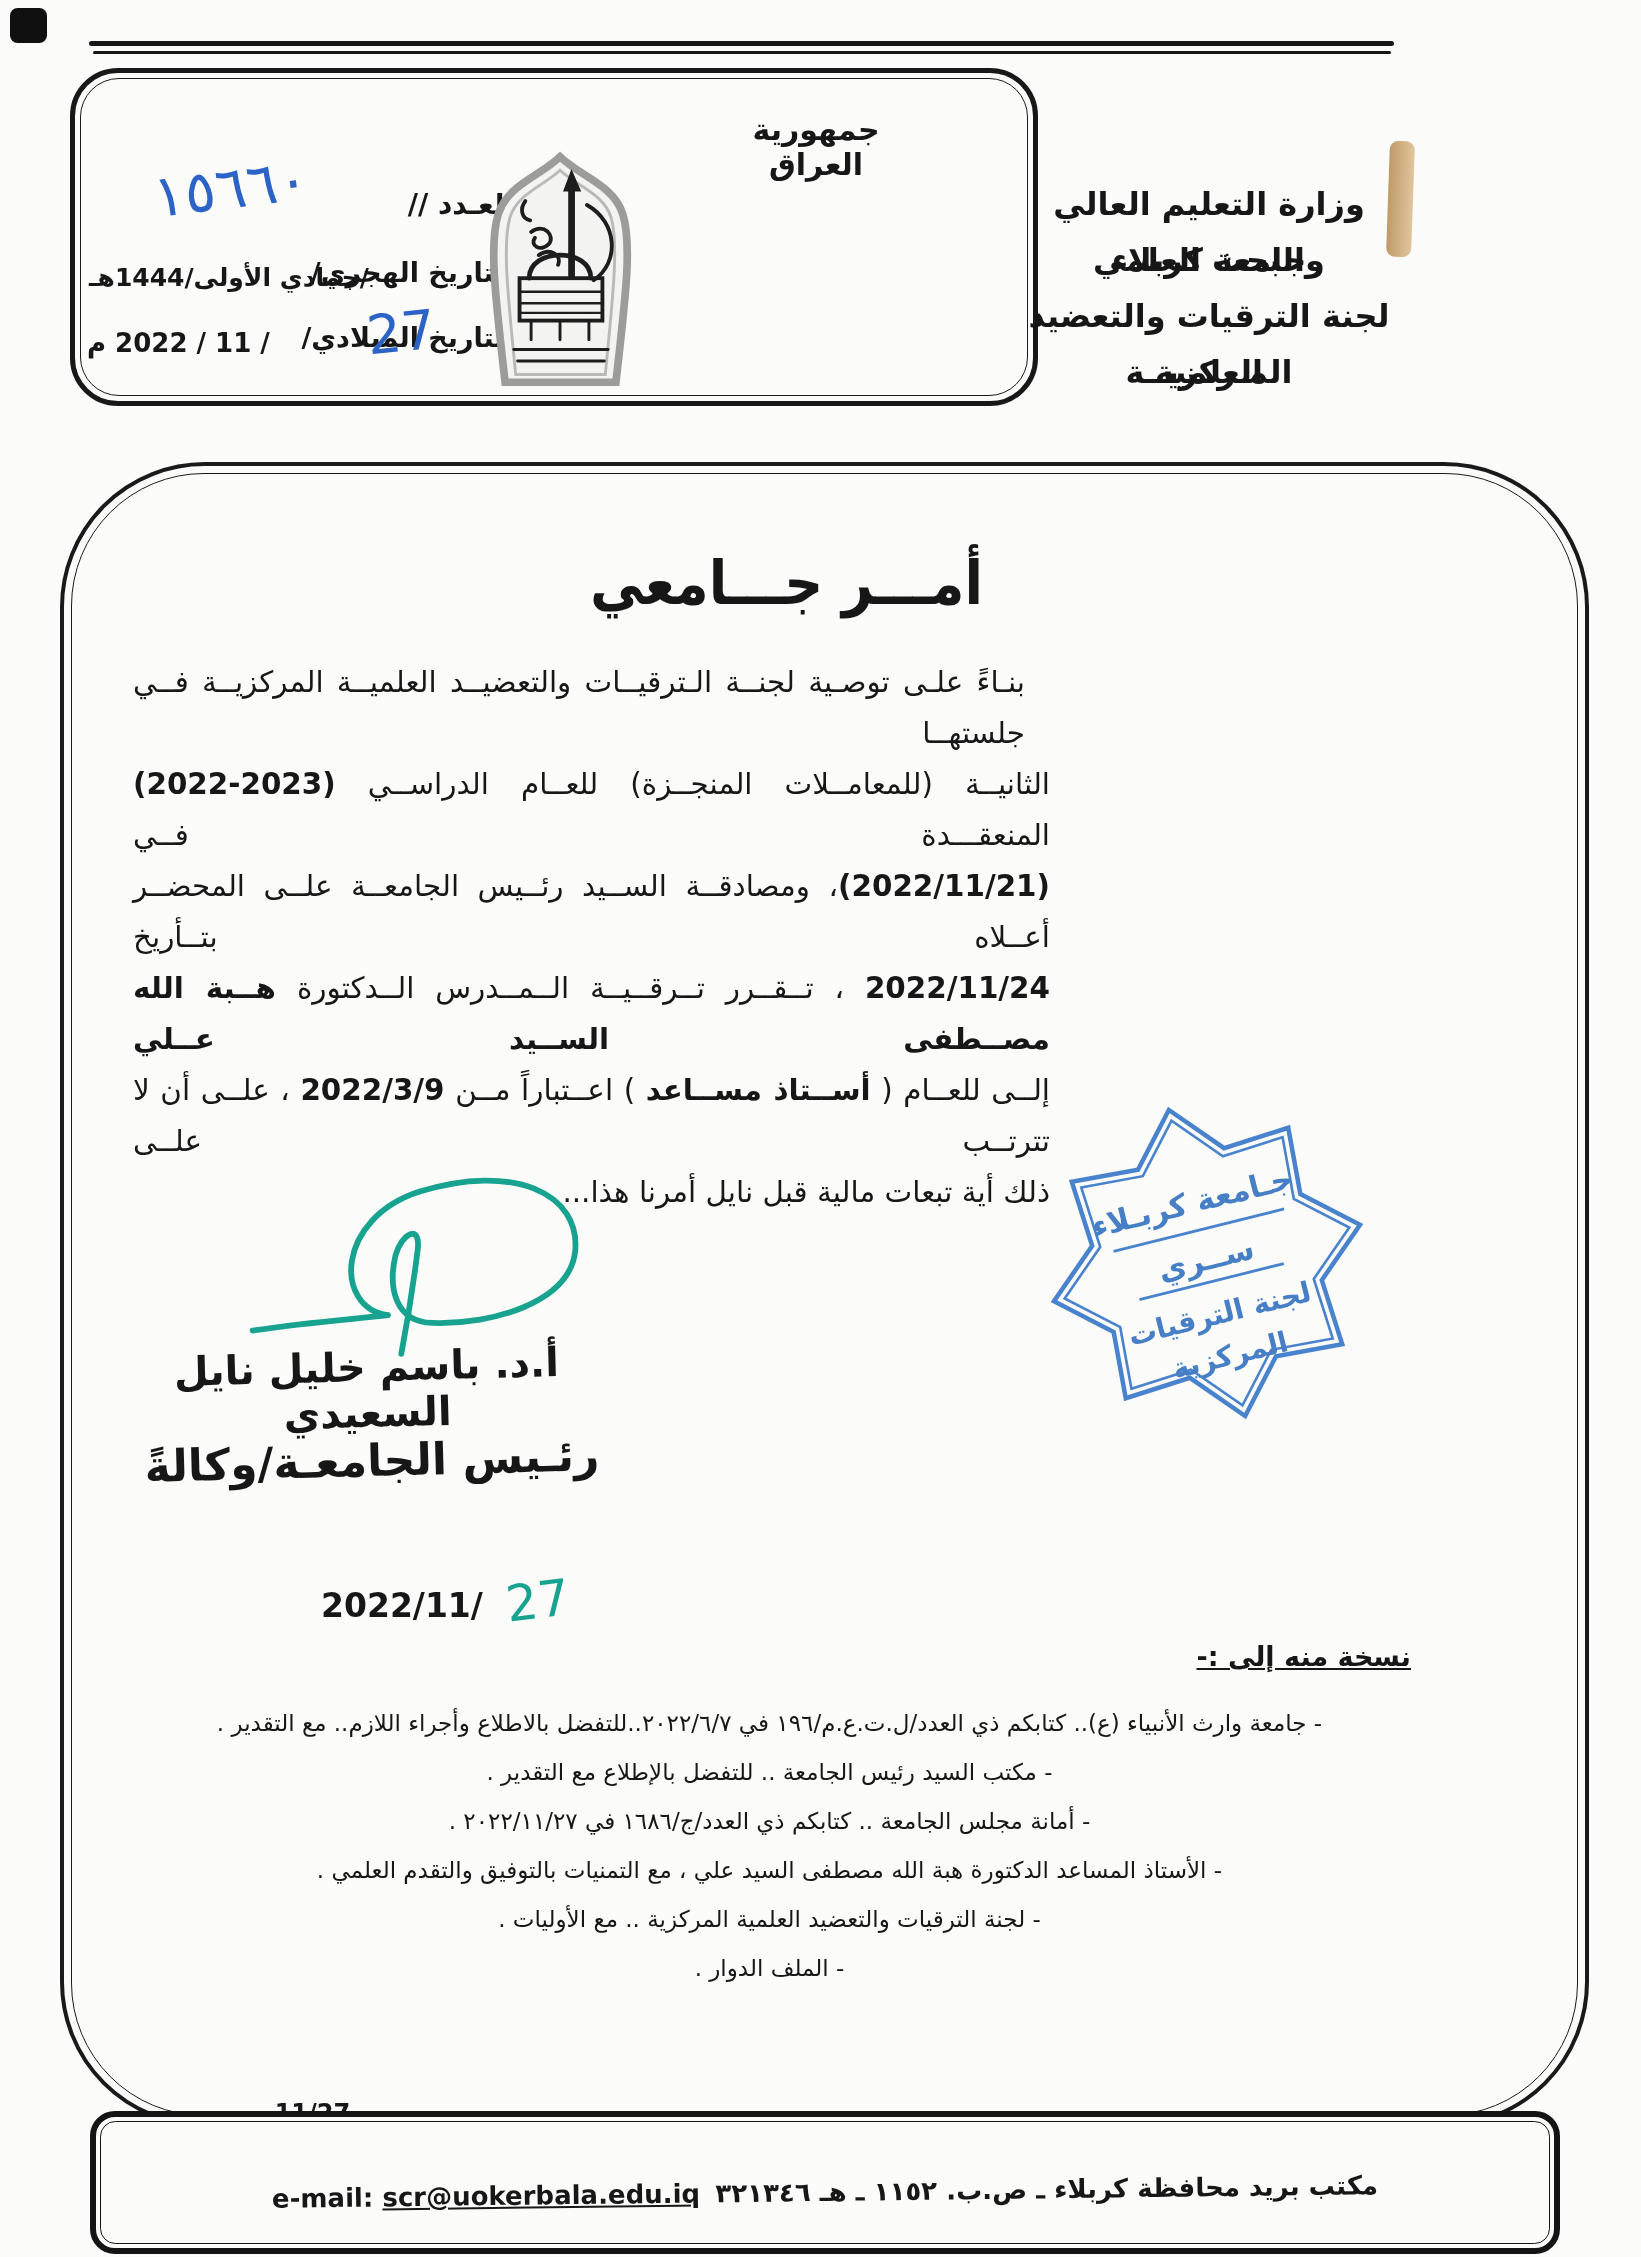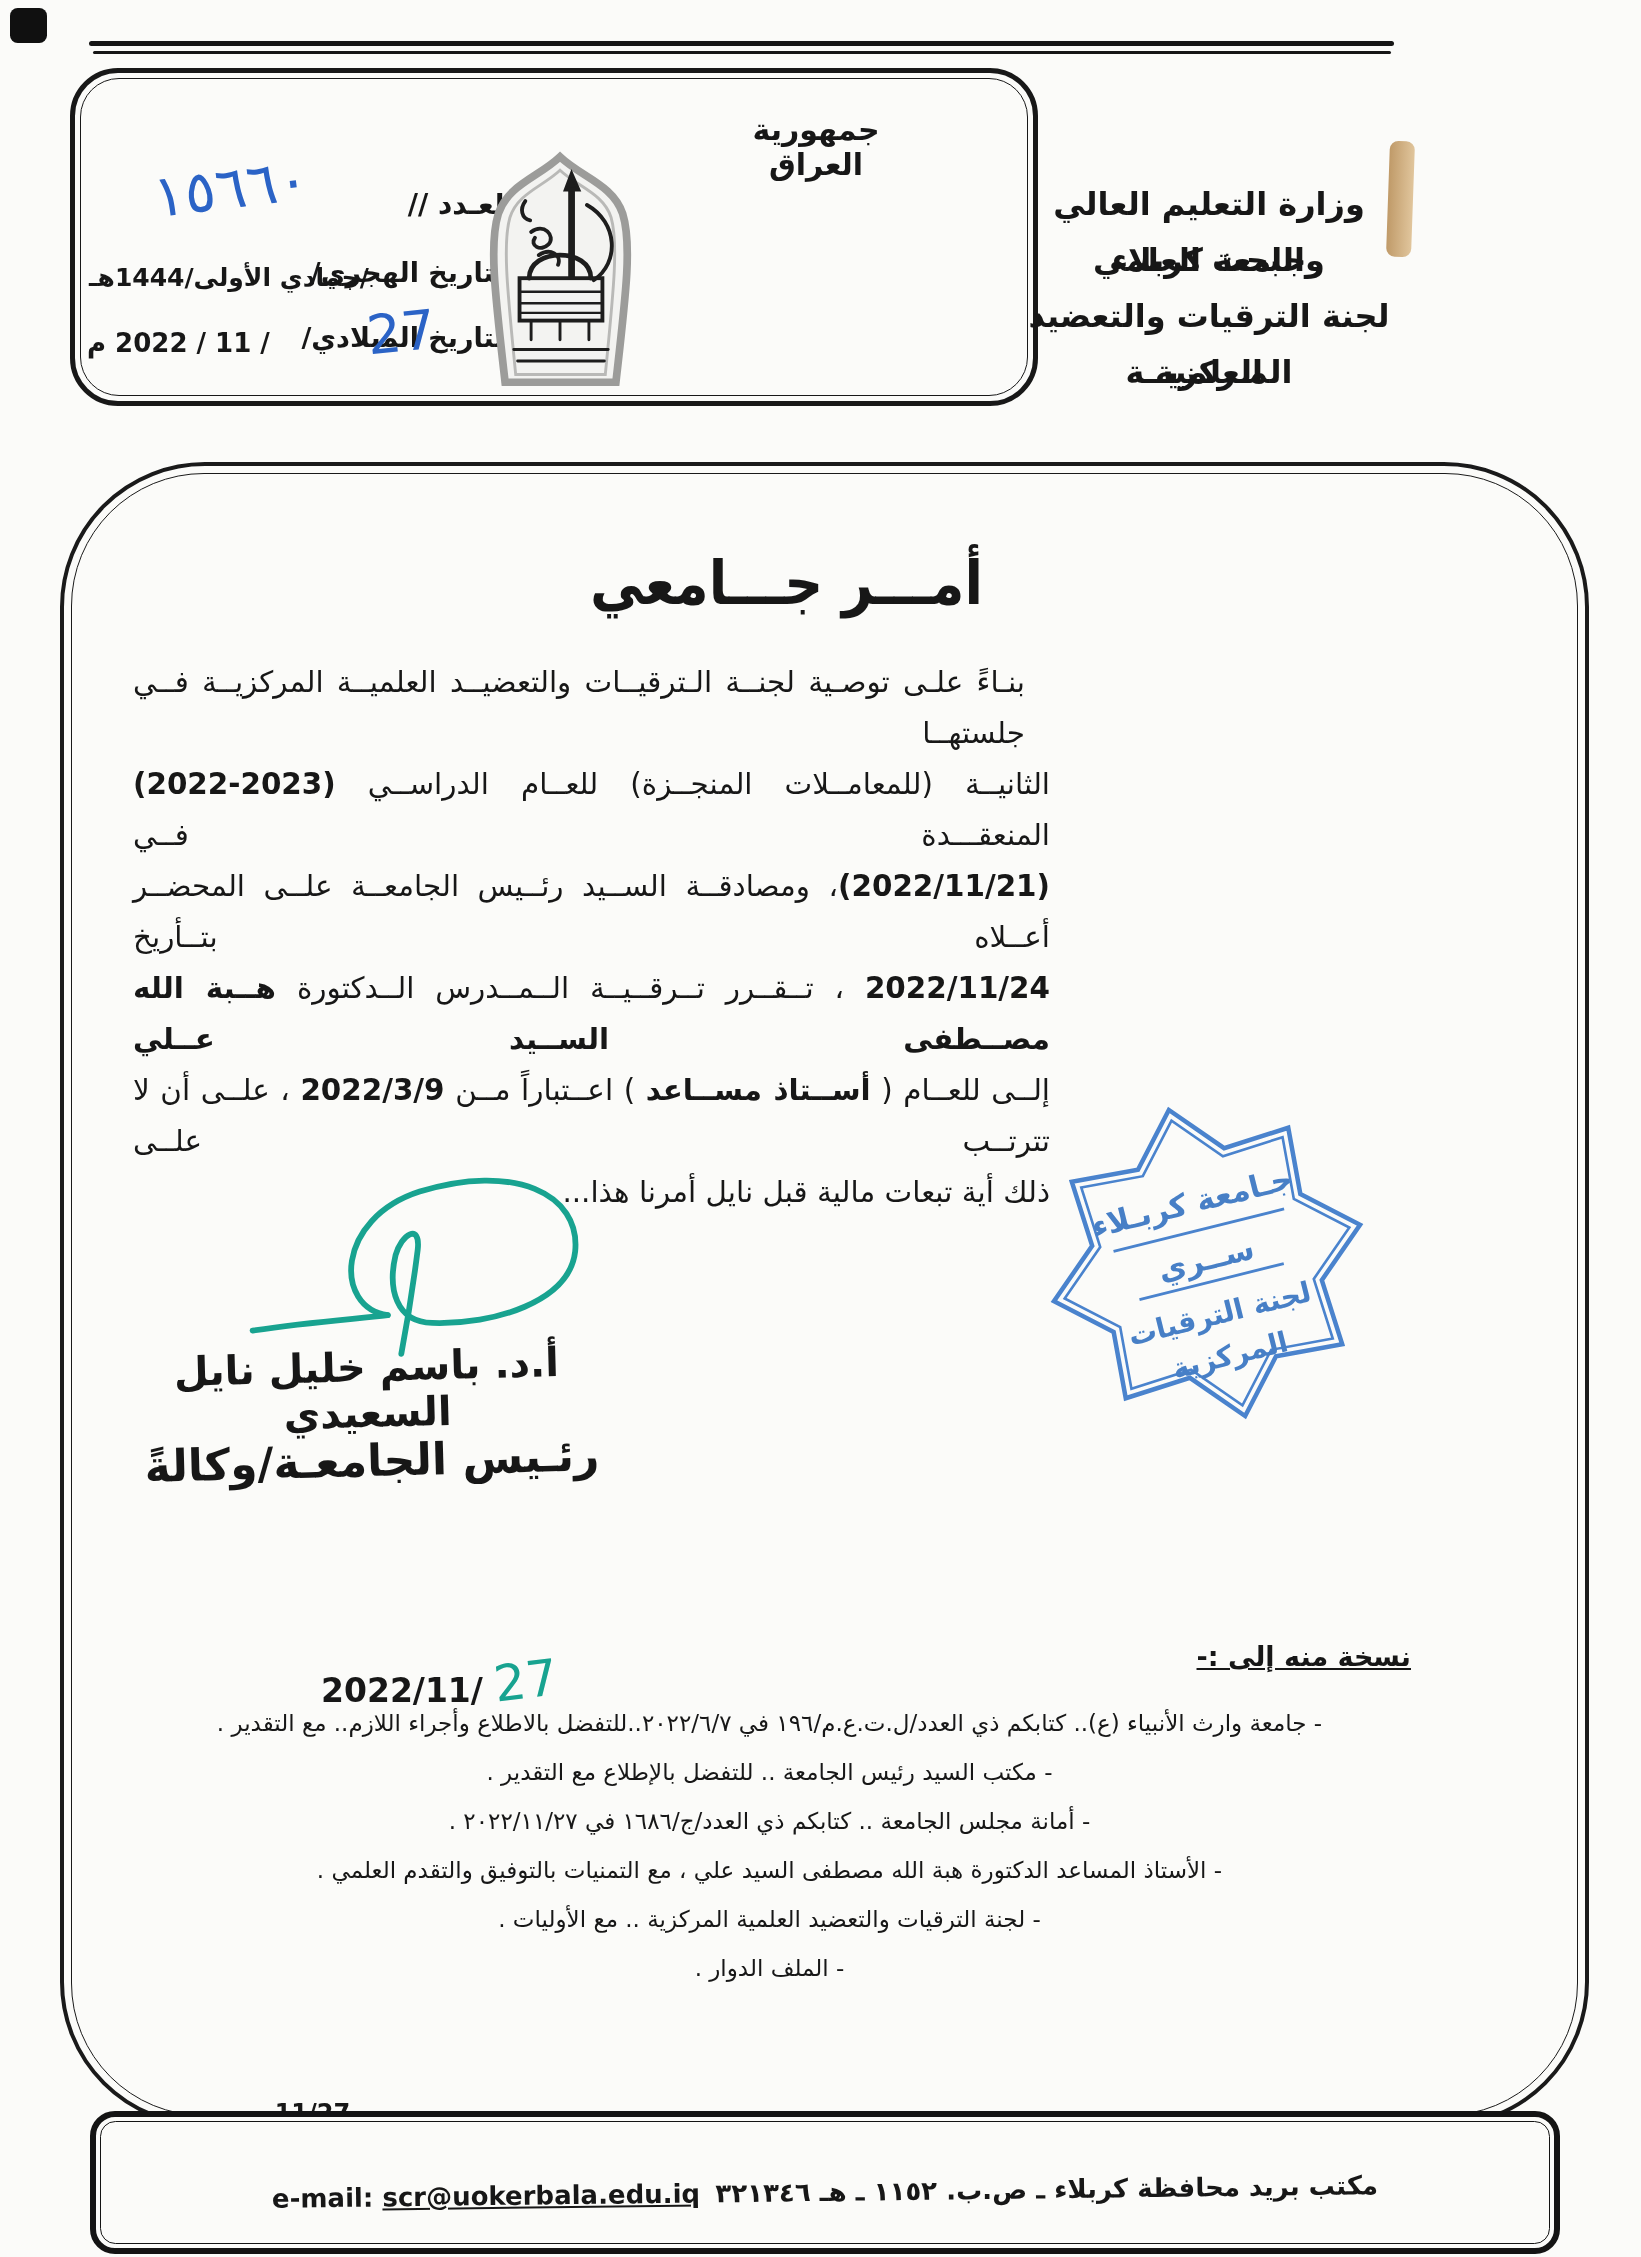--- a/index.html
+++ b/index.html
@@ -46,21 +46,21 @@
 
   .para{left:133px;top:657px;width:917px;font-size:29.4px;direction:rtl;}
   .bodyline{line-height:51px;text-align:justify;text-align-last:justify;white-space:normal;}
   .bodyline:first-child{padding-right:25px;}
   .bodyline:last-child{text-align-last:right;}
 
   
   .sig-svg{left:241px;top:1151px;}
   .sig-name{left:121px;top:1344px;width:492px;text-align:center;font-size:40px;font-weight:700;transform:rotate(-1.5deg);}
   .sig-role{left:133px;top:1435px;width:478px;text-align:center;font-size:44px;font-weight:700;transform:rotate(-1.5deg);}
-  .sig-date{left:321px;top:1652px;display:flex;align-items:flex-end;gap:11px;direction:ltr;}
+  .sig-date{left:321px;top:1572px;display:flex;align-items:flex-start;gap:23px;direction:ltr;}
   .sig-date .printed{font-size:33px;font-weight:700;padding-top:13.5px;}
   .sig-date .day{font-size:50px;color:#18a390;transform:rotate(-7deg);}
 
   .stamp{left:1038px;top:1094px;transform:rotate(-14deg);opacity:.88;}
   .stampt{fill:#2f6fc0;font-weight:700;}
 
   
   .copies-heading{right:230px;top:1641px;font-size:27px;font-weight:700;text-decoration:underline;}
   .copies{left:130px;top:1699px;width:1279px;direction:rtl;text-align:right;font-size:23px;}
   .copy-item{line-height:49px;white-space:nowrap;text-align:center;}

